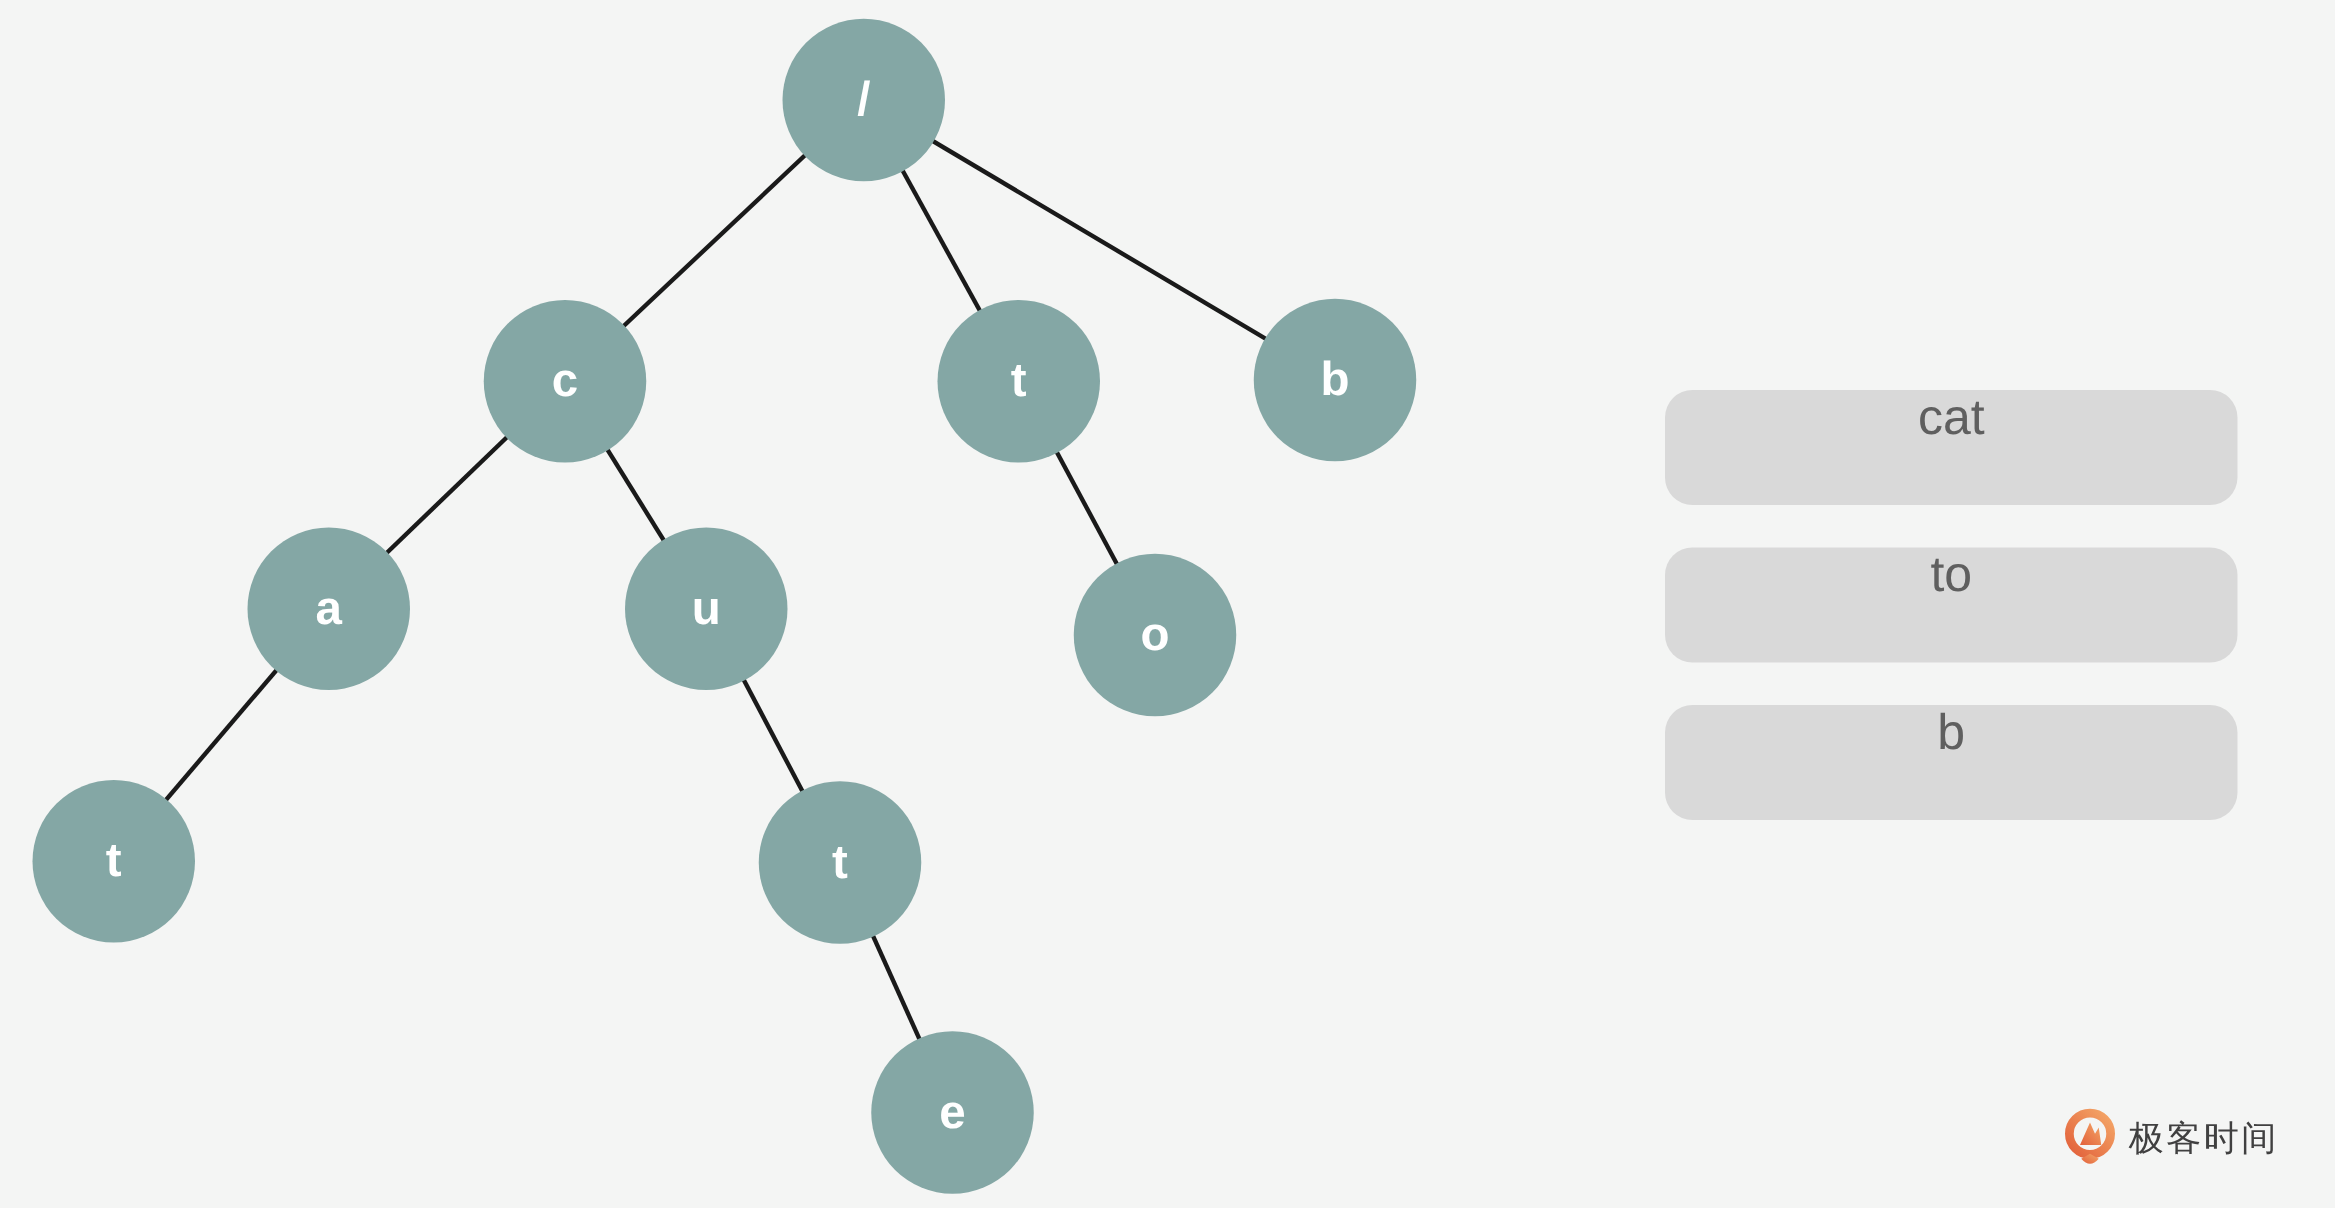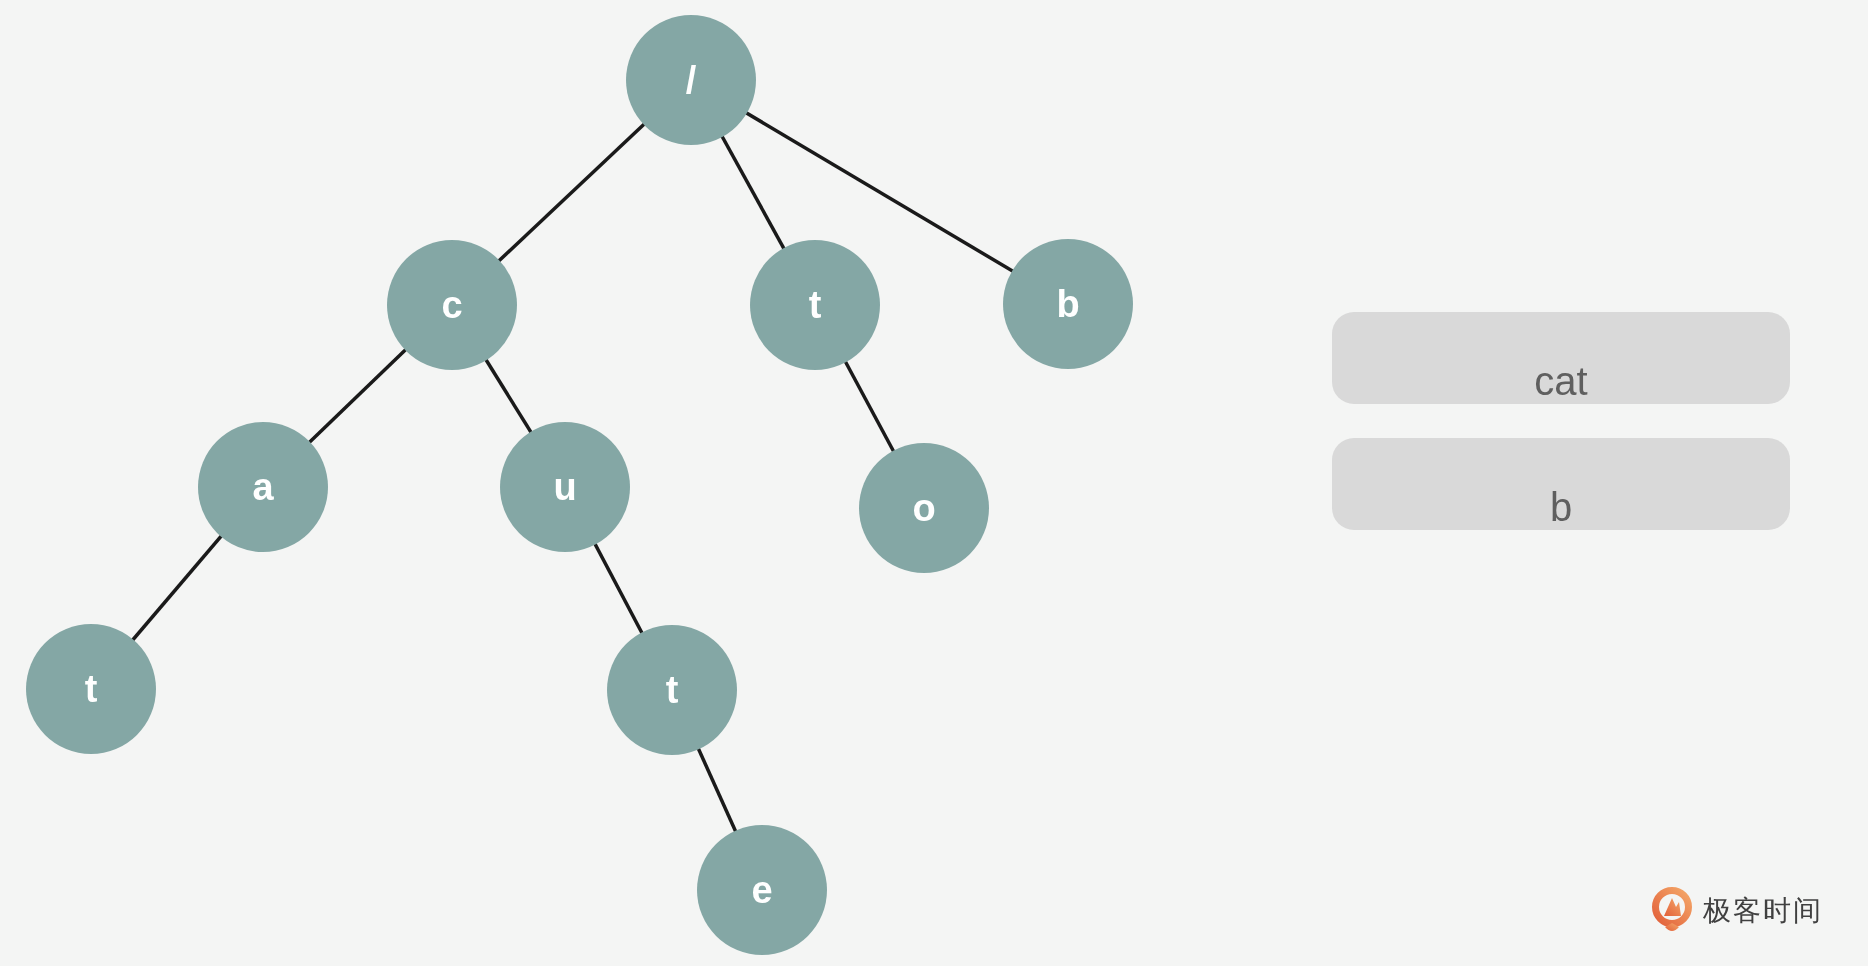--- a/index.html
+++ b/index.html
@@ -44,21 +44,21 @@
     flex-direction: column;
     gap: 34px;
   }
   .word-box {
     height: 92px;
     border-radius: 22px;
     background: #d9d9d9;
     color: #5f5f5f;
     font-size: 40px;
     display: flex;
-    align-items: flex-end;
+    align-items: flex-start;
     justify-content: center;
     cursor: pointer;
   }
   .logo {
     position: absolute;
     left: 1650px;
     top: 886px;
     display: flex;
     align-items: center;
     gap: 9px;
@@ -118,20 +118,23 @@
     </div>
   <div class="node" style="left:697px;  top:825px;">
       <span>e</span>
     </div>
 
   <div class="word-panel">
     <div class="word-box">
         <span>cat</span>
       </div>
     <div class="word-box">
+        <span>to</span>
+      </div>
+    <div class="word-box">
         <span>b</span>
       </div>
   </div>
 
   <div class="logo">
     <svg width="44" height="50" viewBox="0 0 44 50" xmlns="http://www.w3.org/2000/svg">
       <defs>
         <linearGradient id="lg-orange" x1="1" y1="0" x2="0" y2="1">
           <stop offset="0" stop-color="#f4a768"></stop>
           <stop offset="1" stop-color="#e2603a"></stop>

